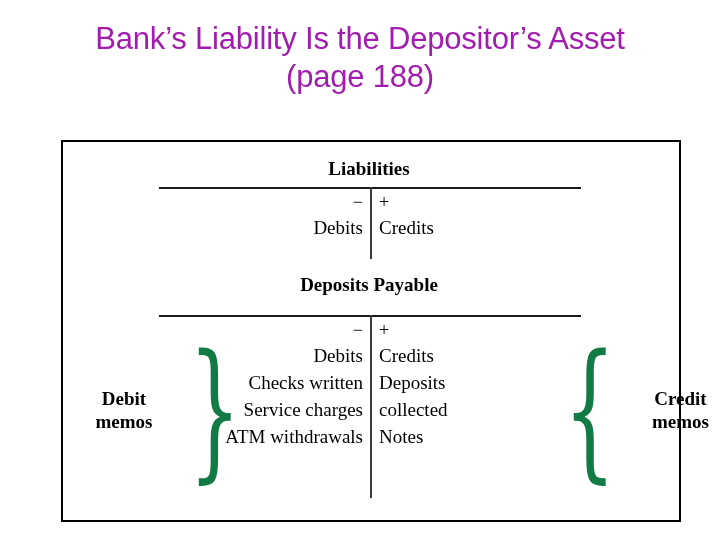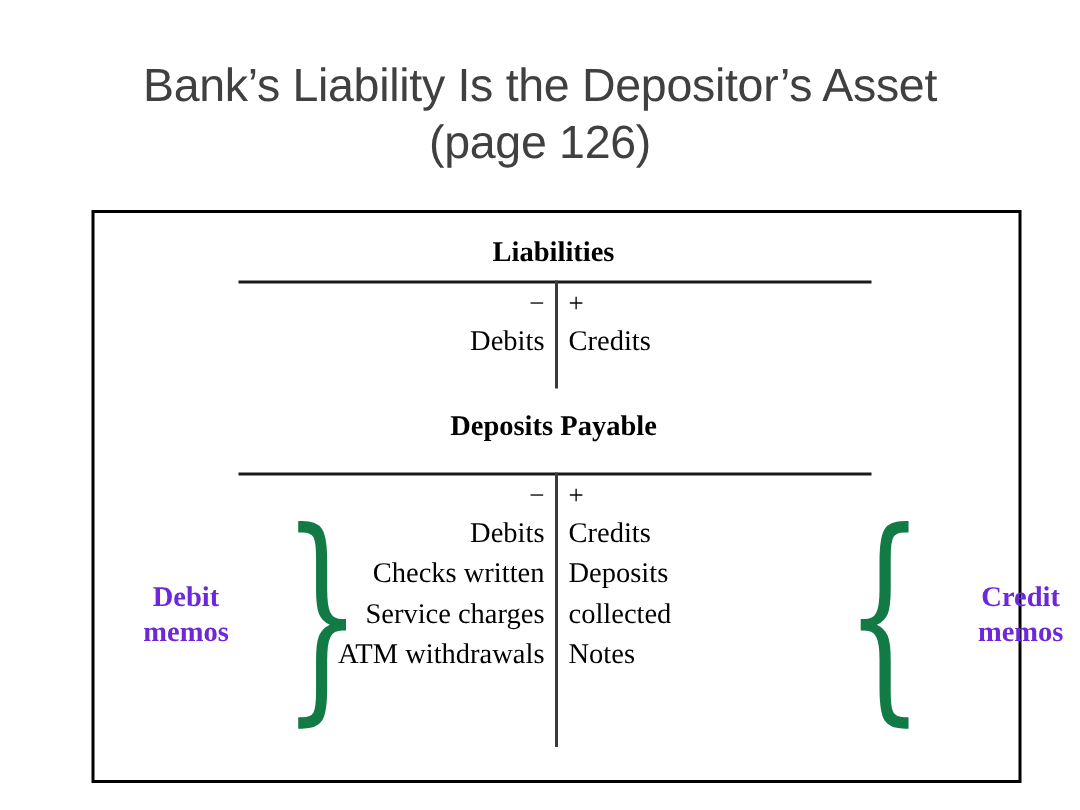--- a/index.html
+++ b/index.html
@@ -13,28 +13,28 @@
     overflow: hidden;
     font-family: "Liberation Serif", "DejaVu Serif", serif;
     color: #000000;
     position: relative;
   }
 
   
   .slide-title {
     position: absolute;
     left: 0;
-    top: 38px;
+    top: 20px;
     width: 720px;
     text-align: center;
     font-family: "Liberation Sans", "DejaVu Sans", sans-serif;
     font-size: 31px;
     line-height: 38px;
     font-weight: normal;
-    color: #404040;
+    color: #a21caf;
     letter-spacing: -0.2px;
     white-space: nowrap;
   }
   .slide-title .title-line-2 {
     display: block;
     white-space: nowrap;
   }
 
   
   .figure-frame {
@@ -121,21 +121,21 @@
     display: flex;
     align-items: center;
     color: #127a44;
   }
   .memo-label {
     font-weight: bold;
     font-size: 19px;
     line-height: 23px;
     text-align: center;
     white-space: nowrap;
-    color: #6d28d9;
+    color: #000000;
   }
   .brace {
     font-family: "DejaVu Serif", "Liberation Serif", serif;
     font-weight: normal;
     font-size: 150px;
     line-height: 0;
     color: #127a44;
     transform: scaleX(0.55);
     display: inline-block;
   }
@@ -149,21 +149,21 @@
     left: 479px;
     top: 245px;
   }
   .memo-right .memo-label { width: 86px; }
 </style>
 </head>
 <body>
 
 <div class="slide-title">
   <span>Bank’s Liability Is the Depositor’s Asset</span>
-  <span class="title-line-2">(page 126)</span>
+  <span class="title-line-2">(page 188)</span>
 </div>
 
 <div class="figure-frame">
   <div class="figure-inner">
 
     <div class="acct-heading h1">Liabilities</div>
     <div class="acct-rule r1"></div>
     <div class="acct-divider d1"></div>
 
     <div class="block-1">

